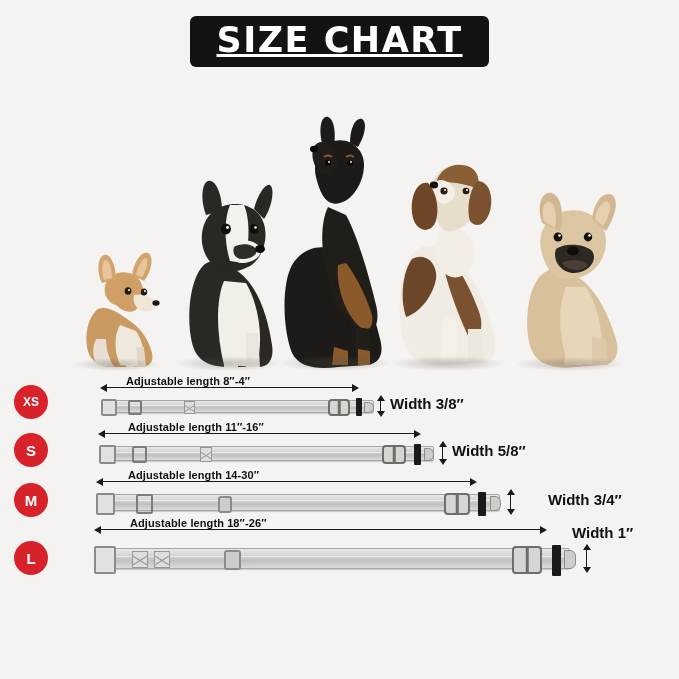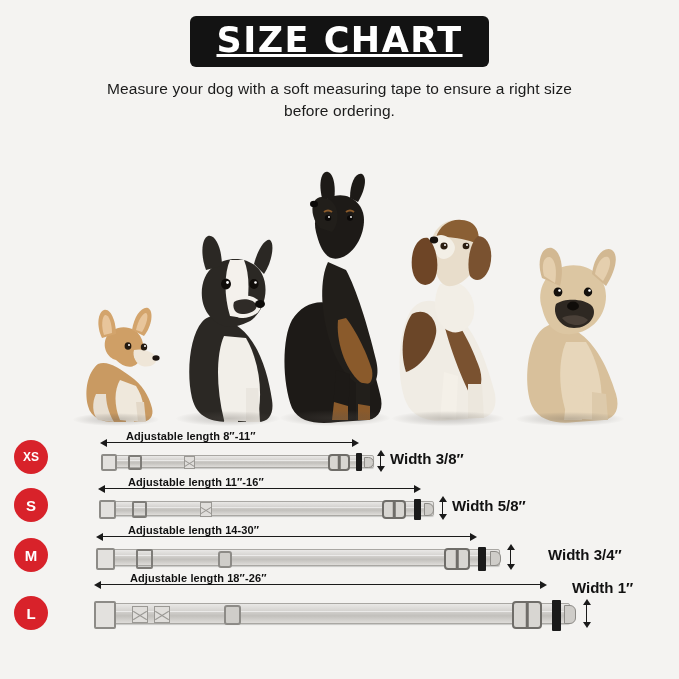--- a/index.html
+++ b/index.html
@@ -234,21 +234,20 @@
 </head>
 <body>
 
 <div class="page">
 
   <div class="title-wrap">
     <div class="title-badge">
       <div class="title-text">SIZE CHART</div>
     </div>
   </div>
-  <div class="subtitle">Measure your dog with a soft measuring tape to ensure a right size before ordering.</div>
 
   <div class="dogs">
 
     <div class="dog" style="left:68px; width:96px; height:126px;">
       <div class="shadow" style="width:86px;height:13px;"></div>
       <svg viewBox="0 0 96 126" width="96" height="126">
         <g>
 
           <path d="M30 62 C20 70 16 88 20 104 C23 116 34 120 46 120 L72 120 C82 120 86 114 84 106 C81 94 74 82 62 74 C52 67 40 58 30 62 Z" fill="#c99a62"></path>
           <path d="M28 92 C24 100 24 112 30 118 L46 120 C40 110 38 100 38 92 Z" fill="#e8dfd2"></path>
@@ -411,21 +410,21 @@
       </svg>
     </div>
 
   </div>
 
   <div class="rows">
 
     <div class="row r-xs">
       <div class="badge sz-xs">XS</div>
       <div class="collar-area">
-        <div class="len-label" style="left:70px; top:-2px;">Adjustable length 8″-11″</div>
+        <div class="len-label" style="left:70px; top:-2px;">Adjustable length 8″-4″</div>
         <div class="arrow-line" style="left:48px; right:310px; top:10px;"></div>
         <div class="arrow-cap left" style="left:44px; top:6.5px;"></div>
         <div class="arrow-cap right" style="right:306px; top:6.5px;"></div>
 
         <div class="strap" style="left:48px; width:268px; height:11px; bottom:10px;"></div>
         <div class="hw endloop" style="left:45px; bottom:7px; width:16px; height:17px;"></div>
         <div class="hw slider" style="left:72px; bottom:8px; width:14px; height:15px;"></div>
         <div class="hw xbox" style="left:128px; bottom:9px; width:11px; height:13px;"></div>
         <div class="hw buckle" style="left:272px; bottom:7px; width:22px; height:17px;"></div>
         <div class="hw dark" style="left:300px; bottom:7px; width:6px; height:18px;"></div>

